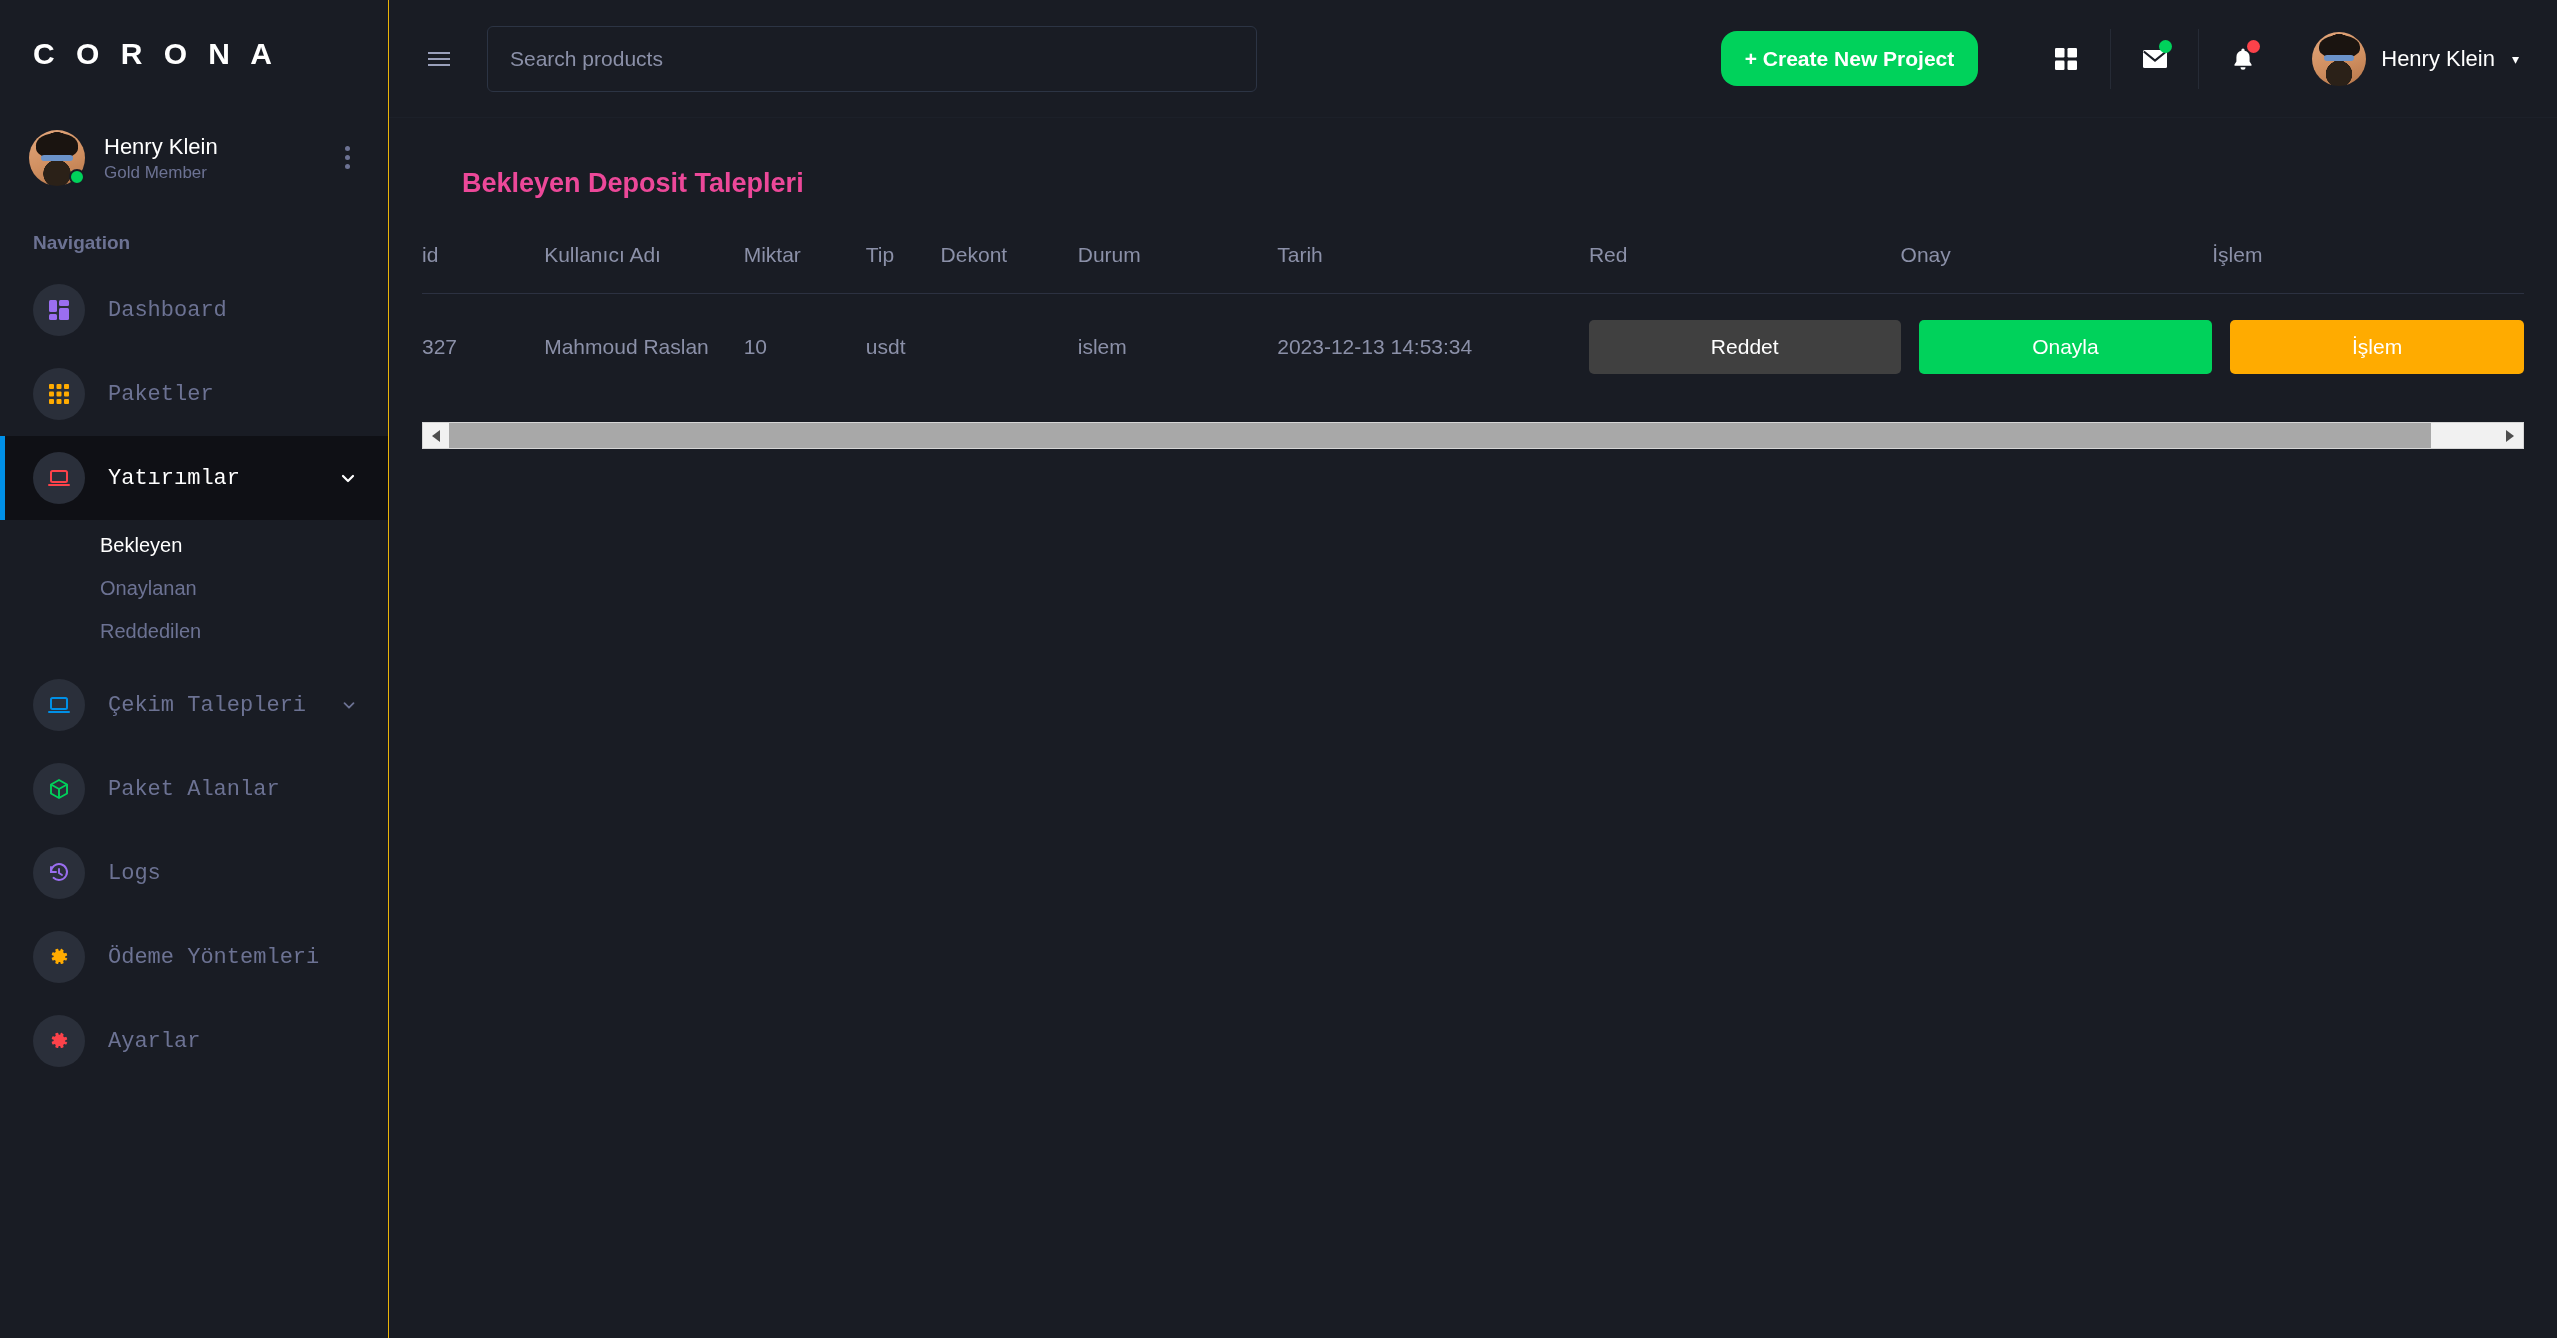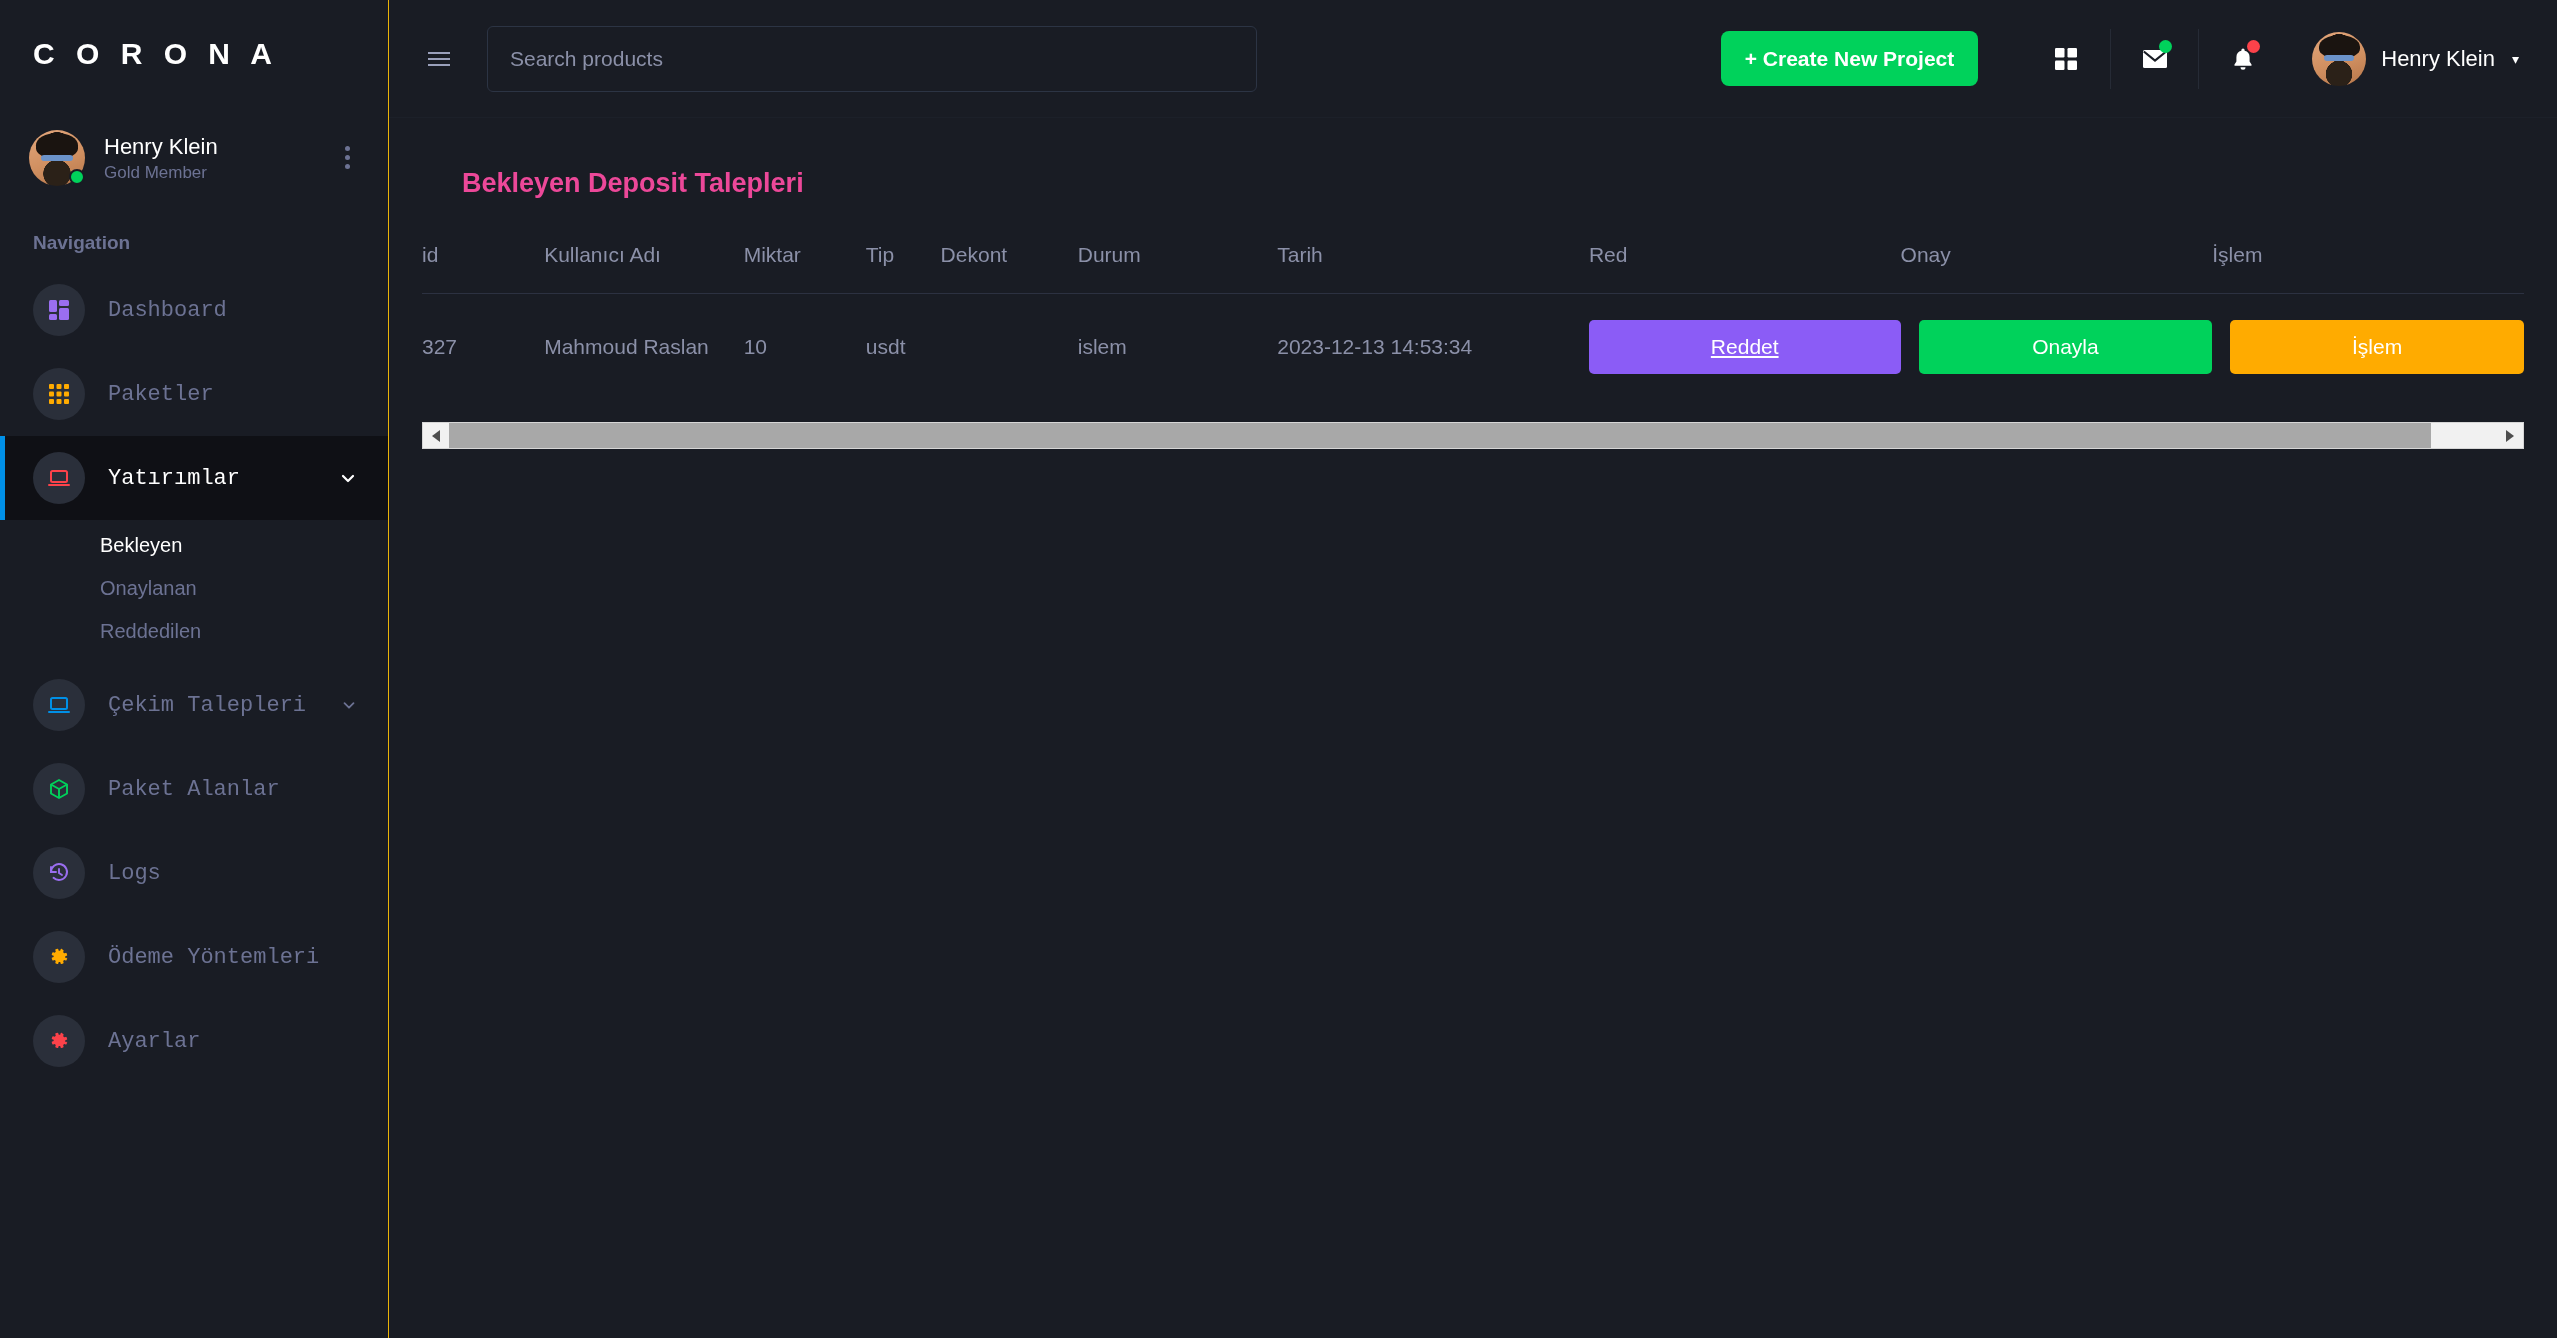--- a/index.html
+++ b/index.html
@@ -147,21 +147,21 @@
   .search-box input {
     background:transparent; border:none; outline:none;
     color:#737373; font-size:21px;
     font-family:"Liberation Sans", sans-serif;
     width:100%;
   }
   .search-box input::placeholder { color:#8b90a8; }
   .top-right { margin-left:auto; display:flex; align-items:center; gap:0; }
   .create-btn {
     background:#00d25b; color:#ffffff;
-    border:none; border-radius:8px;
+    border:none; border-radius:16px;
     font-size:21px; font-weight:700;
     font-family:"Liberation Sans", sans-serif;
     padding:0 24px; height:55px;
     cursor:pointer; white-space:nowrap;
   }
   .top-icon {
     width:88px; height:60px;
     display:flex; align-items:center; justify-content:center;
     position:relative; cursor:pointer;
     border-left:1px solid #262b36;
@@ -210,21 +210,21 @@
   col.c-islem   { width:250px; }
 
   .act-btn {
     display:block; width:100%;
     height:54px; line-height:54px;
     border:none; border-radius:5px;
     color:#ffffff; font-size:21px; font-weight:400;
     font-family:"Liberation Sans", sans-serif;
     text-align:center; cursor:pointer;
   }
-  .btn-reject  { background:#8b5cf6;text-decoration:underline; }
+  .btn-reject  { background:#404040; }
   .btn-approve { background:#00d25b; }
   .btn-process { background:#ffab00; }
   td.cell-act { padding:26px 0; }
   td.cell-act.pad-l { padding-left:18px; }
 
   
   .hscroll {
     height:27px; width:100%;
     background:#f1f1f1;
     display:flex; align-items:stretch;

